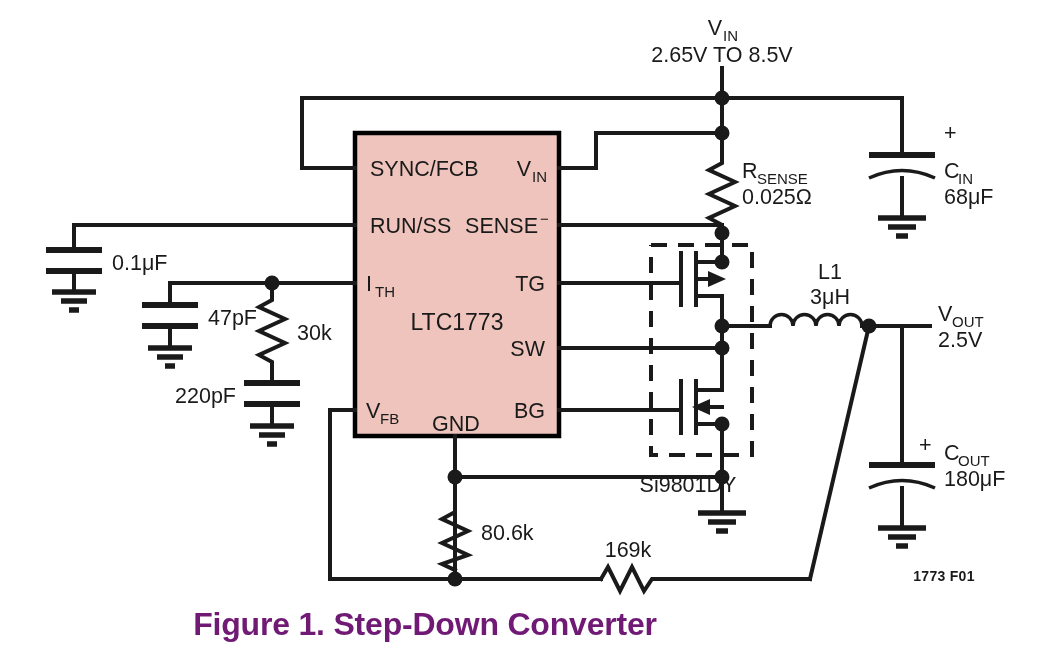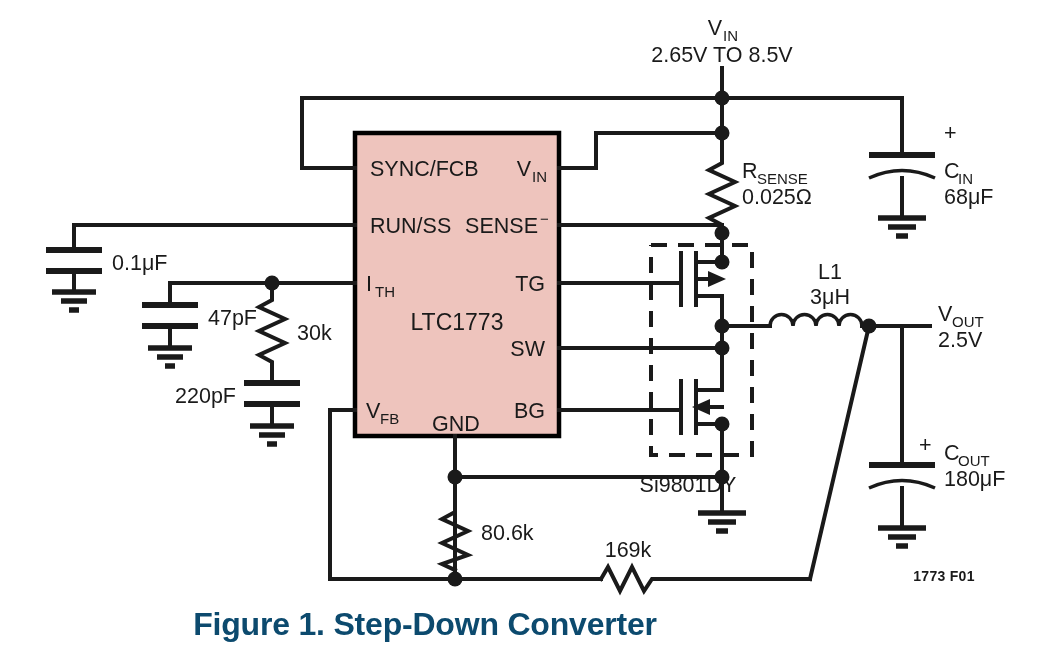--- a/index.html
+++ b/index.html
@@ -14,21 +14,21 @@
   .dot{fill:#1a1a1a;}
   .icbody{fill:#eec4bd;stroke:#000;stroke-width:4.5;}
   .lbl{font-family:"Liberation Sans",sans-serif;fill:#1a1a1a;}
   .pin{font-size:21.5px;}
   .part{font-size:21.5px;}
   .sub{font-size:15px;}
   .icname{font-size:23px;}
   .tiny{font-size:14px;font-weight:bold;letter-spacing:.3px;}
   .cap-caption{position:absolute;left:0;top:606px;width:850px;text-align:center;
     font-family:"Liberation Sans",sans-serif;font-size:32px;font-weight:bold;
-    color:#0c4a6e;letter-spacing:-0.2px;}
+    color:#701a75;letter-spacing:-0.2px;}
 </style>
 </head>
 <body>
 
 <div id="fig">
 <svg width="1047" height="672" viewBox="0 0 1047 672">
 
   <rect class="icbody" x="355" y="133" width="204" height="303"></rect>
 
   <path class="wire" d="M722 68 L722 98"></path>

